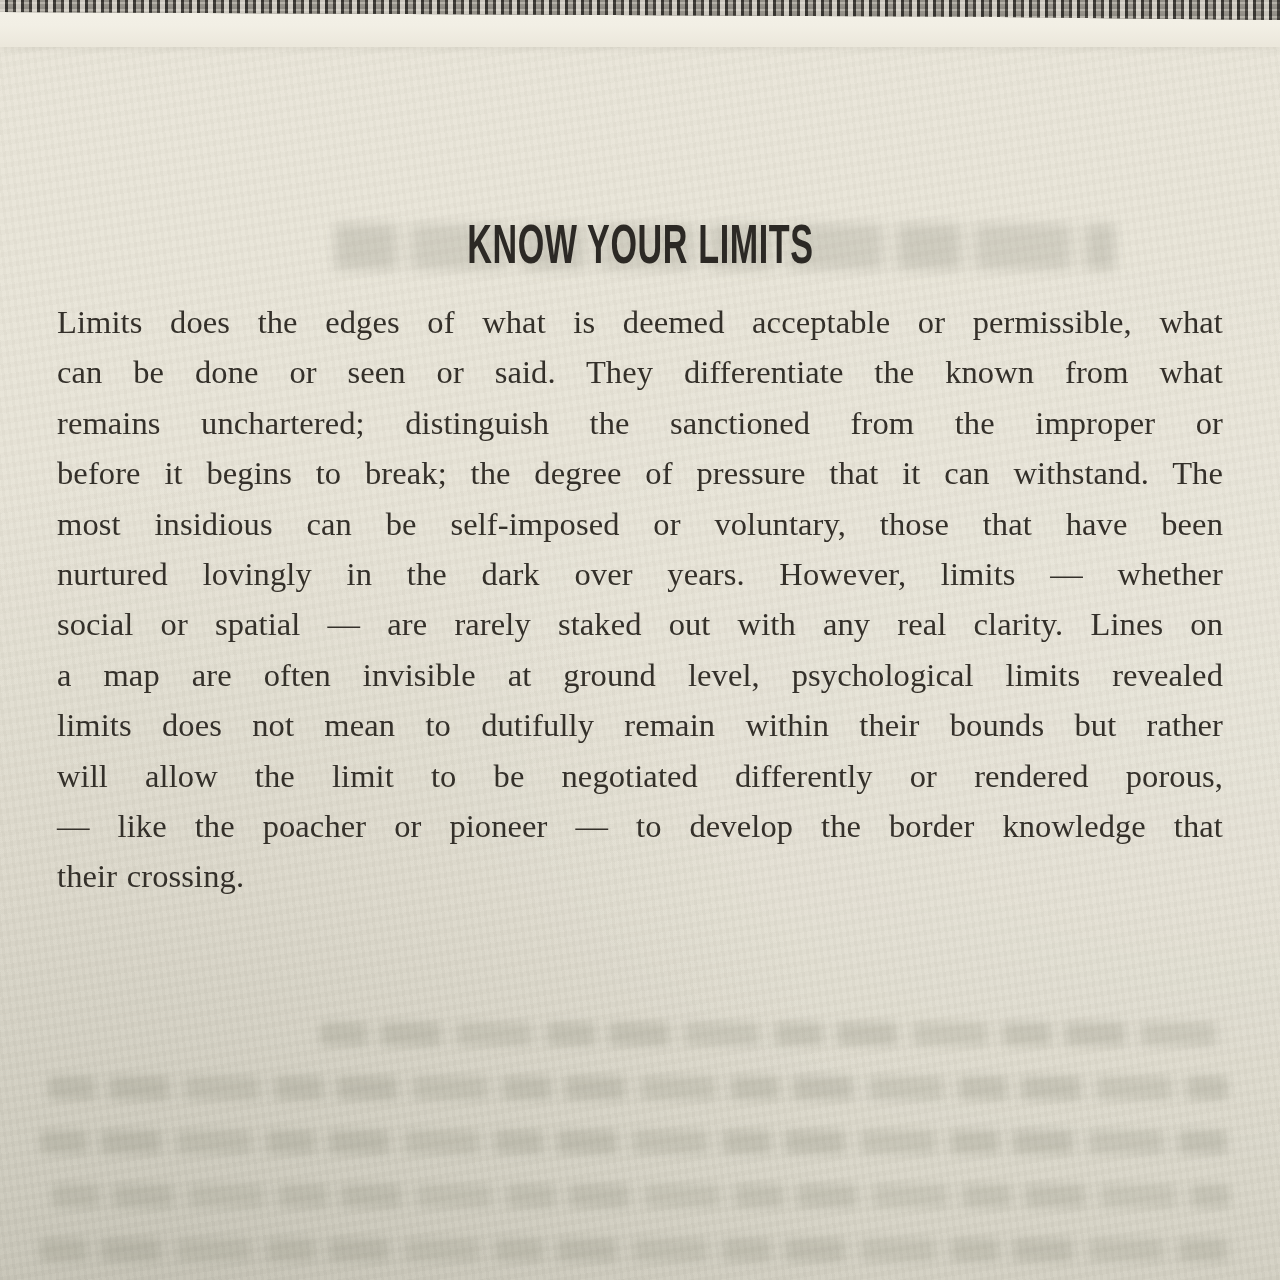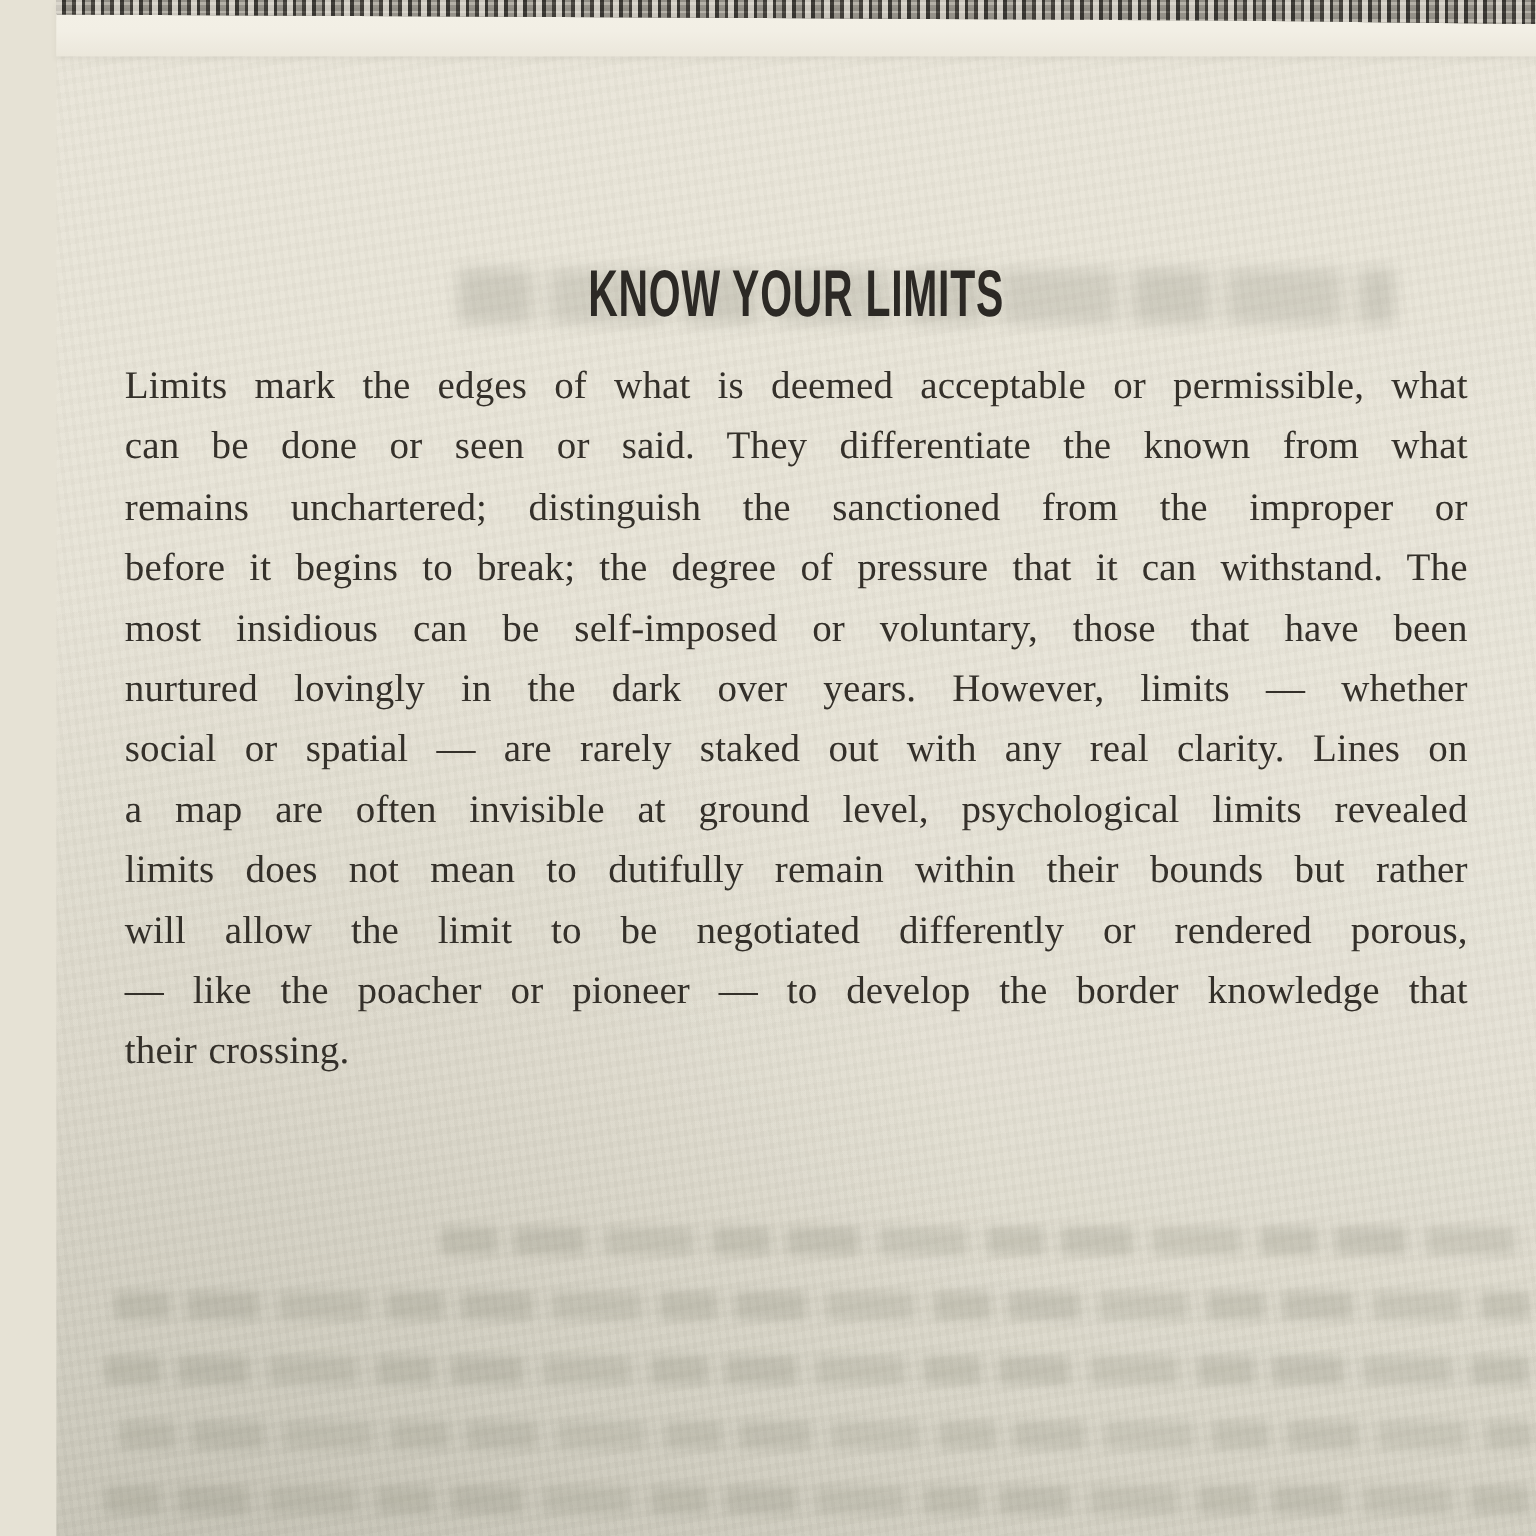--- a/index.html
+++ b/index.html
@@ -3,21 +3,21 @@
 <meta charset="utf-8">
 <style>
   html,body{margin:0;padding:0;}
   body{
     width:1280px;height:1280px;position:relative;overflow:hidden;
     background:#e6e2d5;
     font-family:"Liberation Serif", serif;
   }
   
   .photo{
-    position:absolute;inset:0;margin-left:47px;
+    position:absolute;inset:0;
   }
   
   .page-surface{
     position:absolute;inset:0;
     background:
       radial-gradient(ellipse at 12% 102%, rgba(95,95,82,0.12), rgba(0,0,0,0) 45%),
       radial-gradient(ellipse at 95% 55%, rgba(255,255,250,0.10), rgba(0,0,0,0) 50%),
       linear-gradient(180deg,#eae6d9 0%, #e8e4d7 35%, #e3dfd2 70%, #d9d6c9 92%, #d3d0c3 100%);
   }
   
@@ -112,21 +112,21 @@
   <div class="ghost ghost-band" style="top:1076px;left:48px;width:1180px;"></div>
   <div class="ghost ghost-band" style="top:1130px;left:40px;width:1190px;"></div>
   <div class="ghost ghost-band" style="top:1184px;left:52px;width:1178px;opacity:0.48;"></div>
   <div class="ghost ghost-band" style="top:1238px;left:40px;width:1195px;opacity:0.5;"></div>
 
   <div class="content">
     <div class="heading-row">
       <span class="heading">KNOW YOUR LIMITS</span>
     </div>
     <div class="body-block">
-      <div class="body-line">Limits mark the edges of what is deemed acceptable or permissible, what</div>
+      <div class="body-line">Limits does the edges of what is deemed acceptable or permissible, what</div>
       <div class="body-line">can be done or seen or said. They differentiate the known from what</div>
       <div class="body-line">remains unchartered; distinguish the sanctioned from the improper or</div>
       <div class="body-line">before it begins to break; the degree of pressure that it can withstand. The</div>
       <div class="body-line">most insidious can be self-imposed or voluntary, those that have been</div>
       <div class="body-line">nurtured lovingly in the dark over years. However, limits — whether</div>
       <div class="body-line">social or spatial — are rarely staked out with any real clarity. Lines on</div>
       <div class="body-line">a map are often invisible at ground level, psychological limits revealed</div>
       <div class="body-line">limits does not mean to dutifully remain within their bounds but rather</div>
       <div class="body-line">will allow the limit to be negotiated differently or rendered porous,</div>
       <div class="body-line">— like the poacher or pioneer — to develop the border knowledge that</div>

